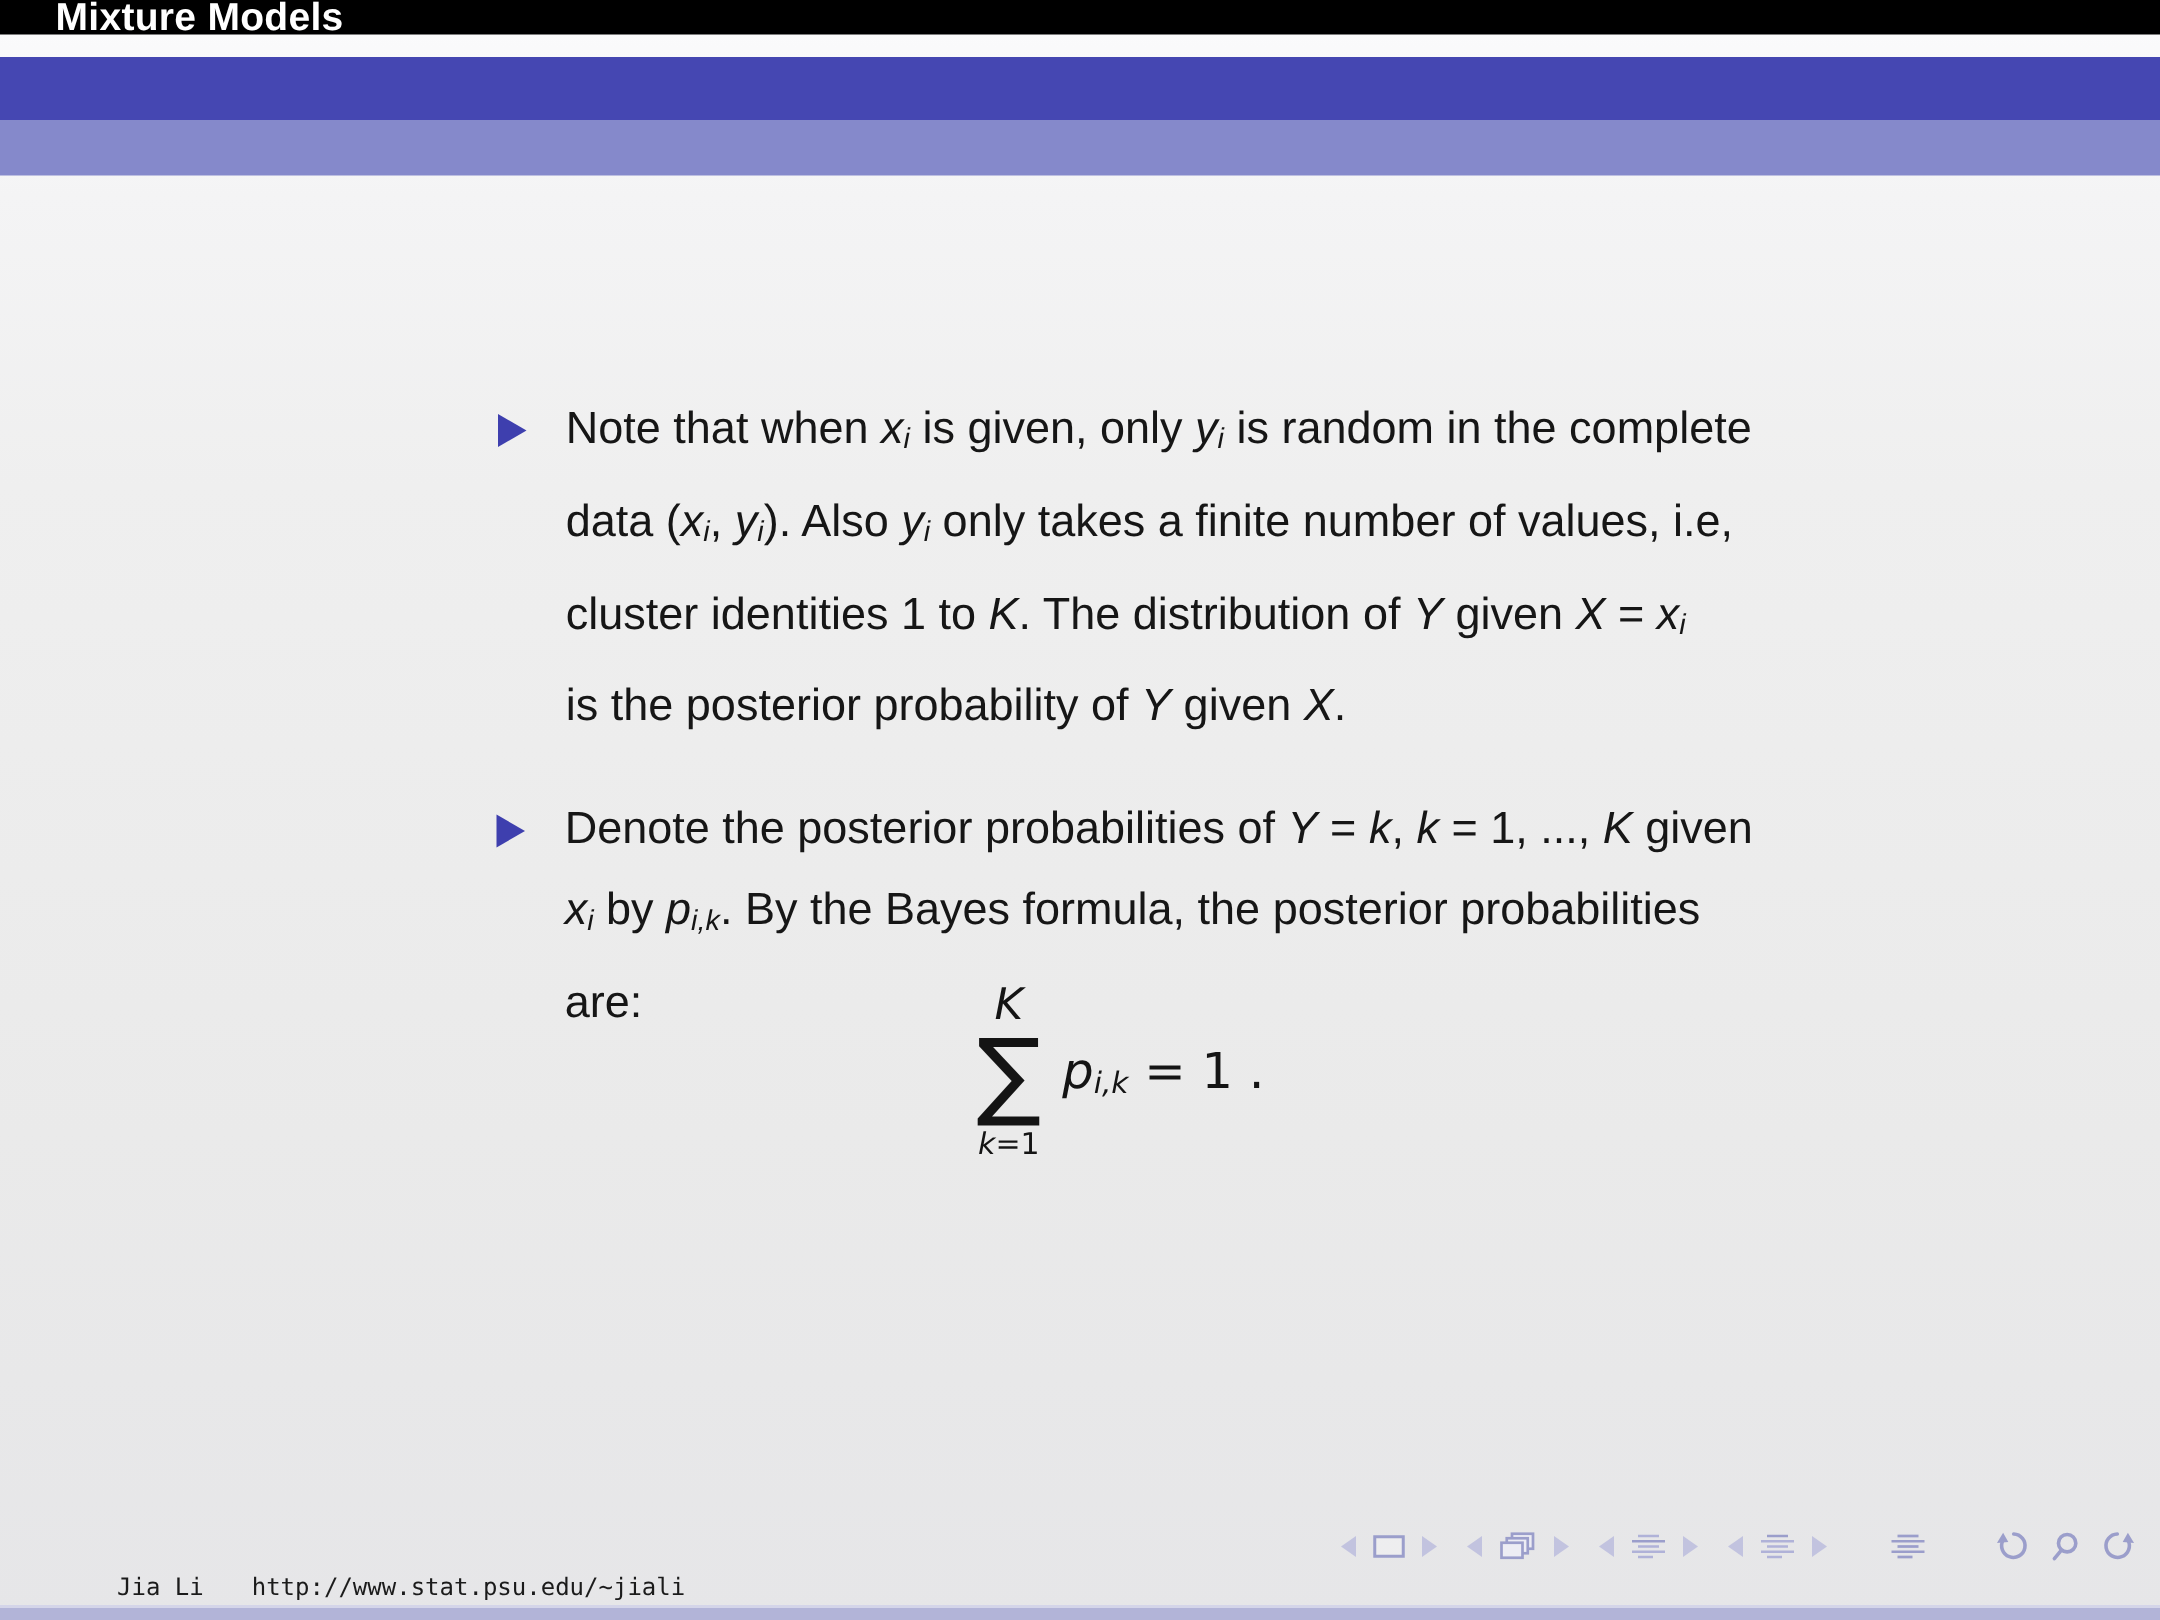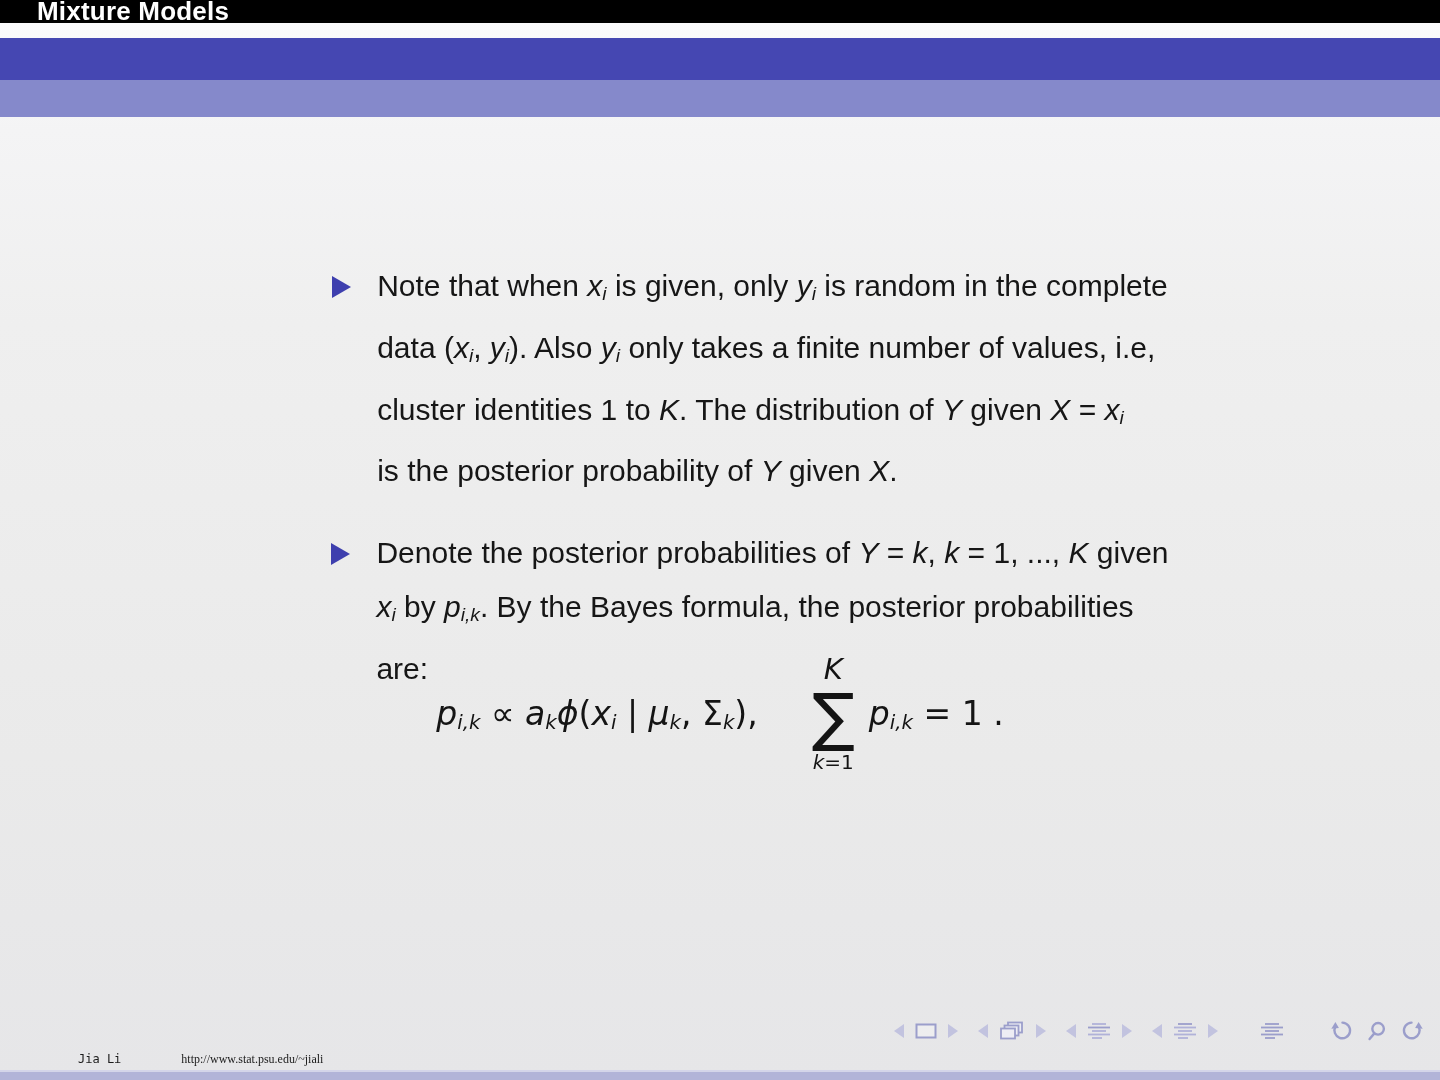--- a/index.html
+++ b/index.html
@@ -59,23 +59,23 @@
   .nav-group.tools{margin-left:46px;gap:9px;}
   .tri{width:0;height:0;cursor:pointer;}
   .tri-l{border-right:10px solid #c2c3df;border-top:7px solid transparent;border-bottom:7px solid transparent;}
   .tri-r{border-left:10px solid #c2c3df;border-top:7px solid transparent;border-bottom:7px solid transparent;}
   .nav svg{display:block;cursor:pointer;}
 
   
   .footer-line{
     position:absolute;left:78px;bottom:13px;
     font-family:"DejaVu Sans Mono","Liberation Mono",monospace;
-    font-size:12px;color:#1b1b1b;display:flex;
+    font-size:16px;color:#1b1b1b;display:flex;
   }
-  .footer-url{margin-left:60px;font-family:Liberation Serif, serif;}
+  .footer-url{margin-left:32px;}
   .strip{
     position:absolute;left:0;right:0;bottom:0;height:8px;
     background:#b2b4d8;border-top:2px solid #d4d5e9;
   }
 </style>
 </head>
 <body>
 
 <div class="slide">
 
@@ -90,21 +90,20 @@
       <span class="bullet-marker"></span>
       <p class="bullet-text"><span>Note that when </span><span class="v">x</span><span class="vs">i</span><span> is given, only </span><span class="v">y</span><span class="vs">i</span><span> is random in the complete</span><br><span>data (</span><span class="v">x</span><span class="vs">i</span><span>, </span><span class="v">y</span><span class="vs">i</span><span>). Also </span><span class="v">y</span><span class="vs">i</span><span> only takes a finite number of values, i.e,</span><br><span>cluster identities 1 to </span><span class="v">K</span><span>. The distribution of </span><span class="v">Y</span><span> given </span><span class="v">X</span><span> = </span><span class="v">x</span><span class="vs">i</span><br><span>is the posterior probability of </span><span class="v">Y</span><span> given </span><span class="v">X</span><span>.</span></p>
     </div>
     <div class="bullet-item">
       <span class="bullet-marker"></span>
       <p class="bullet-text"><span>Denote the posterior probabilities of </span><span class="v">Y</span><span> = </span><span class="v">k</span><span>, </span><span class="v">k</span><span> = 1, ..., </span><span class="v">K</span><span> given</span><br><span class="v">x</span><span class="vs">i</span><span> by </span><span class="v">p</span><span class="vs">i,k</span><span>. By the Bayes formula, the posterior probabilities</span><br><span>are:</span></p>
     </div>
   </div>
 
   <div class="formula">
-    <span class="f-left"><span class="v">p</span><span class="vs">i,k</span><span> ∝ </span><span class="v">a</span><span class="vs">k</span><span class="v">ϕ</span><span>(</span><span class="v">x</span><span class="vs">i</span><span> | </span><span class="v">μ</span><span class="vs">k</span><span>, Σ</span><span class="vs">k</span><span>),</span></span>
     <span class="sum">
       <span class="sum-top"><span class="v">K</span></span>
       <span class="sum-symbol">∑</span>
       <span class="sum-bottom"><span class="v">k</span><span>=1</span></span>
     </span>
     <span class="f-right"><span class="v">p</span><span class="vs">i,k</span><span> = 1 .</span></span>
   </div>
 
   <div class="nav">
     <div class="nav-group first">

